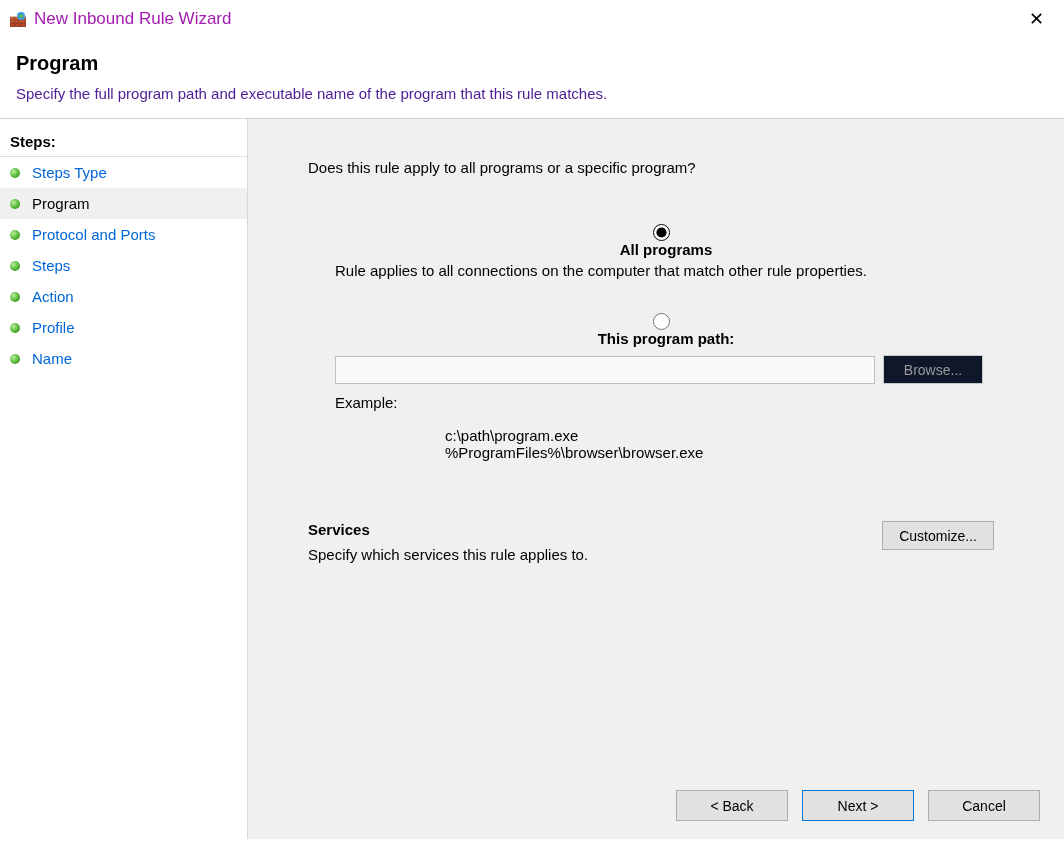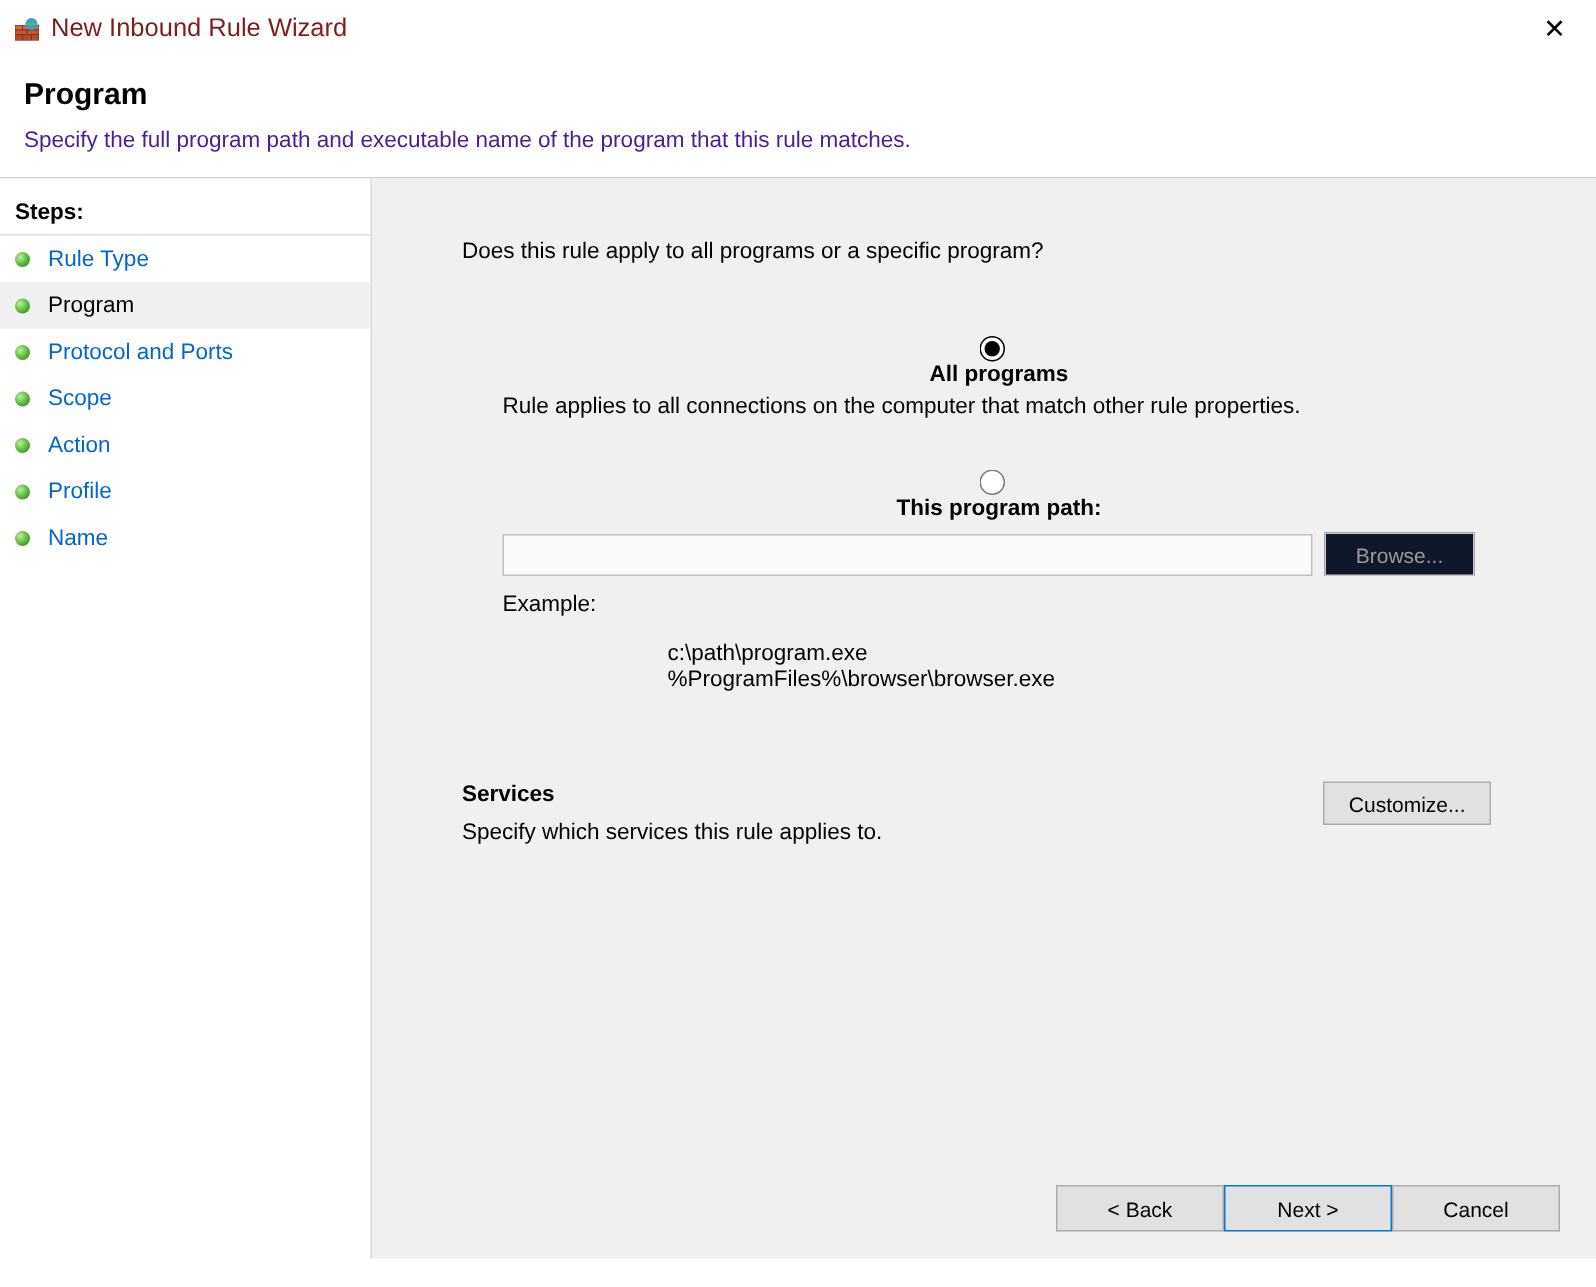--- a/index.html
+++ b/index.html
@@ -25,21 +25,21 @@
       background: #fff;
     }
     .titlebar .app-icon {
       width: 16px;
       height: 16px;
       margin-right: 8px;
       display: inline-block;
     }
     .titlebar .title-text {
       font-size: 17px;
-      color: #7f1d1d;
+      color: #a21caf;
       flex: 1;
     }
     .titlebar .close-x {
       font-size: 18px;
       color: #000;
       padding: 4px 10px;
       cursor: default;
       font-family: Arial, sans-serif;
     }
     .header-area {
@@ -192,20 +192,21 @@
       margin-bottom: 8px;
     }
     .services-text p {
       font-size: 15px;
     }
     .footer-buttons {
       position: absolute;
       bottom: 18px;
       right: 24px;
       display: flex;
+      gap: 14px;
     }
     .footer-buttons .btn {
       min-width: 112px;
       height: 31px;
     }
     .btn.primary {
       border: 1px solid #0078d7;
     }
   </style>
 </head>
@@ -238,33 +239,33 @@
 
 <div class="divider-top"></div>
 
 <div class="main-split">
 
   <div class="sidebar">
     <div class="steps-label">Steps:</div>
 
     <div class="step-item link">
       <span class="step-bullet"></span>
-      <span>Rule Type</span>
+      <span>Steps Type</span>
     </div>
     <div class="step-item current">
       <span class="step-bullet"></span>
       <span>Program</span>
     </div>
     <div class="step-item link">
       <span class="step-bullet"></span>
       <span>Protocol and Ports</span>
     </div>
     <div class="step-item link">
       <span class="step-bullet"></span>
-      <span>Scope</span>
+      <span>Steps</span>
     </div>
     <div class="step-item link">
       <span class="step-bullet"></span>
       <span>Action</span>
     </div>
     <div class="step-item link">
       <span class="step-bullet"></span>
       <span>Profile</span>
     </div>
     <div class="step-item link">

